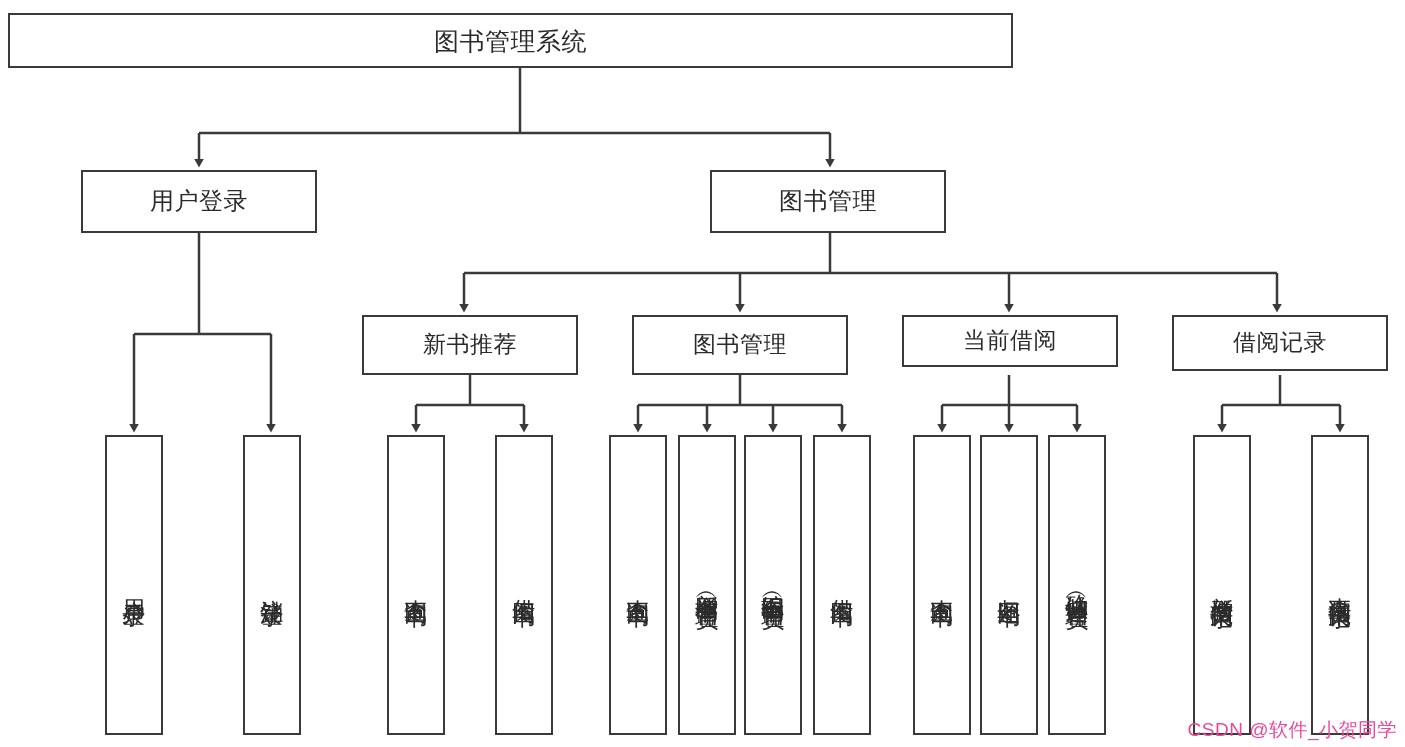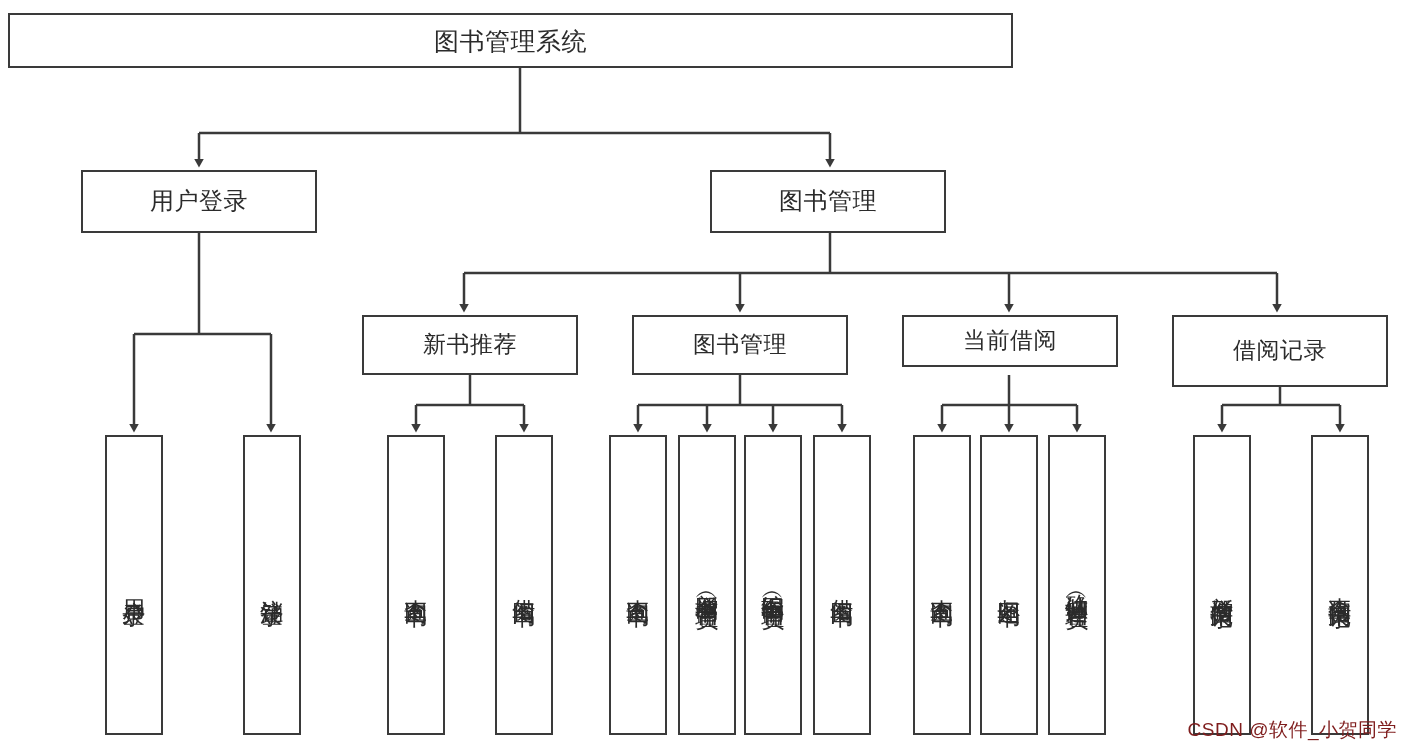--- a/index.html
+++ b/index.html
@@ -62,21 +62,21 @@
     font-size: 23px;
     line-height: 1.16;
     letter-spacing: 2px;
     max-height: 100%;
   }
   .watermark {
     position: absolute;
     right: 8px;
     bottom: 4px;
     font-size: 19px;
-    color: #7f1d1d;
+    color: #ec4899;
     letter-spacing: 0.5px;
     white-space: nowrap;
   }
 </style>
 </head>
 <body>
 
 <div id="canvas">
 
   <svg class="connectors" viewBox="0 0 1405 747" xmlns="http://www.w3.org/2000/svg">
@@ -145,21 +145,21 @@
 
   <div class="node level3" style="left:362px; top:315px; width:216px; height:60px;">
     <span class="node-label">新书推荐</span>
   </div>
   <div class="node level3" style="left:632px; top:315px; width:216px; height:60px;">
     <span class="node-label">图书管理</span>
   </div>
   <div class="node level3" style="left:902px; top:315px; width:216px; height:52px;">
     <span class="node-label">当前借阅</span>
   </div>
-  <div class="node level3" style="left:1172px; top:315px; width:216px; height:72px;">
+  <div class="node level3" style="left:1172px; top:315px; width:216px; height:56px;">
     <span class="node-label">借阅记录</span>
   </div>
 
   <div class="node leaf" style="left:105px; top:435px; width:58px; height:300px;">
     <span class="node-label">用户登录</span>
   </div>
   <div class="node leaf" style="left:243px; top:435px; width:58px; height:300px;">
     <span class="node-label">注销登录</span>
   </div>
 

